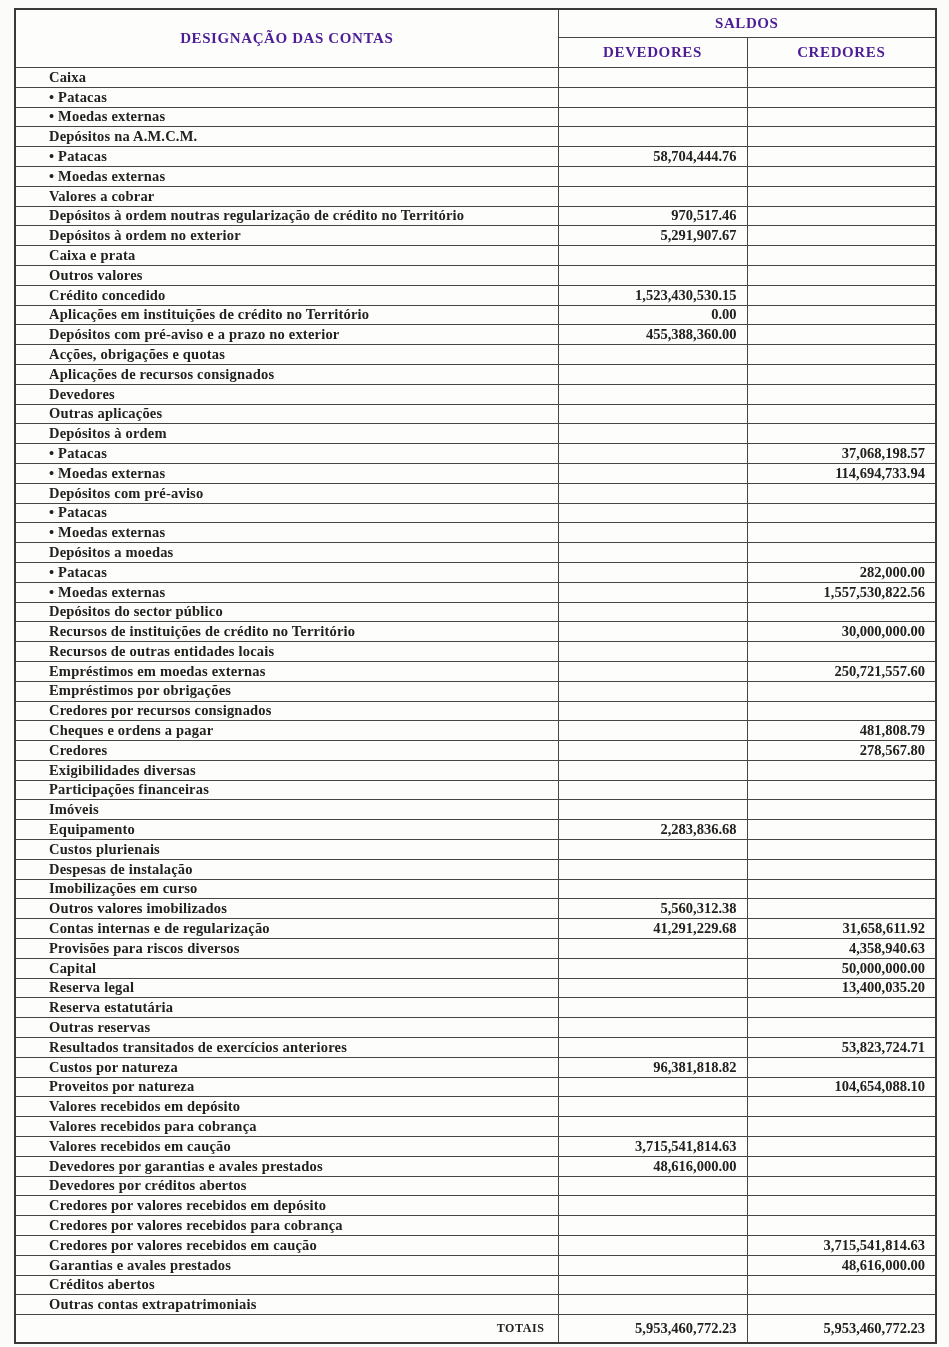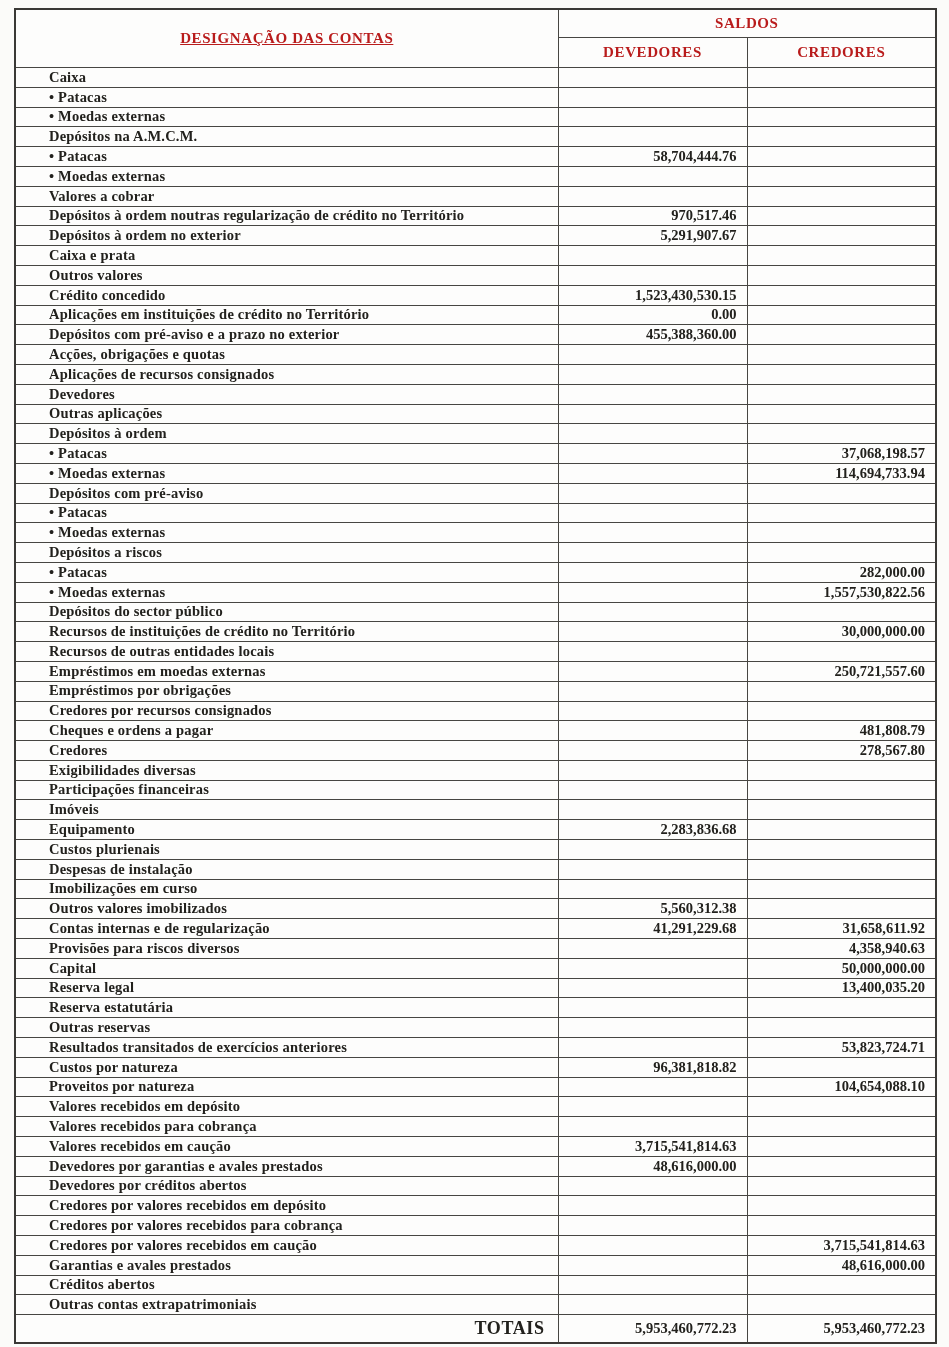--- a/index.html
+++ b/index.html
@@ -30,30 +30,30 @@
   table.balance col.c-dev   { width: 189px; }
   table.balance col.c-cred  { width: 189px; }
 
   table.balance, table.balance th, table.balance td {
     border: 1px solid #474642;
   }
   table.balance { border: 2px solid #3a3936; }
 
   th {
     font-weight: bold;
-    color: #b91c1c;
+    color: #4c1d95;
     letter-spacing: 0.6px;
     font-size: 15px;
     text-align: center;
     vertical-align: middle;
     padding: 0;
   }
   .hdr-row1 th { height: 27px; }
   .hdr-row2 th { height: 29px; }
-  th.designation { height: auto; text-decoration: underline; }
+  th.designation { height: auto; }
 
   td {
     height: 18.8px;
     padding: 0;
     font-weight: bold;
     color: #22211d;
     font-size: 14.5px;
     line-height: 1.05;
     vertical-align: middle;
     white-space: nowrap;
@@ -64,21 +64,21 @@
     padding-left: 33px;
     letter-spacing: 0.2px;
   }
   td.num-cell {
     text-align: right;
     padding-right: 10px;
     font-size: 14.5px;
   }
   tfoot td {
     height: 27px;
-    font-size: 18px;
+    font-size: 12px;
   }
   tfoot td.totals-label-cell {
     text-align: right;
     padding-right: 13px;
     letter-spacing: 0.6px;
   }
 </style>
 </head>
 <body>
 
@@ -215,21 +215,21 @@
           <td class="label-cell">• Patacas</td>
           <td class="num-cell"></td>
           <td class="num-cell"></td>
         </tr>
         <tr>
           <td class="label-cell">• Moedas externas</td>
           <td class="num-cell"></td>
           <td class="num-cell"></td>
         </tr>
         <tr>
-          <td class="label-cell">Depósitos a riscos</td>
+          <td class="label-cell">Depósitos a moedas</td>
           <td class="num-cell"></td>
           <td class="num-cell"></td>
         </tr>
         <tr>
           <td class="label-cell">• Patacas</td>
           <td class="num-cell"></td>
           <td class="num-cell">282,000.00</td>
         </tr>
         <tr>
           <td class="label-cell">• Moedas externas</td>

